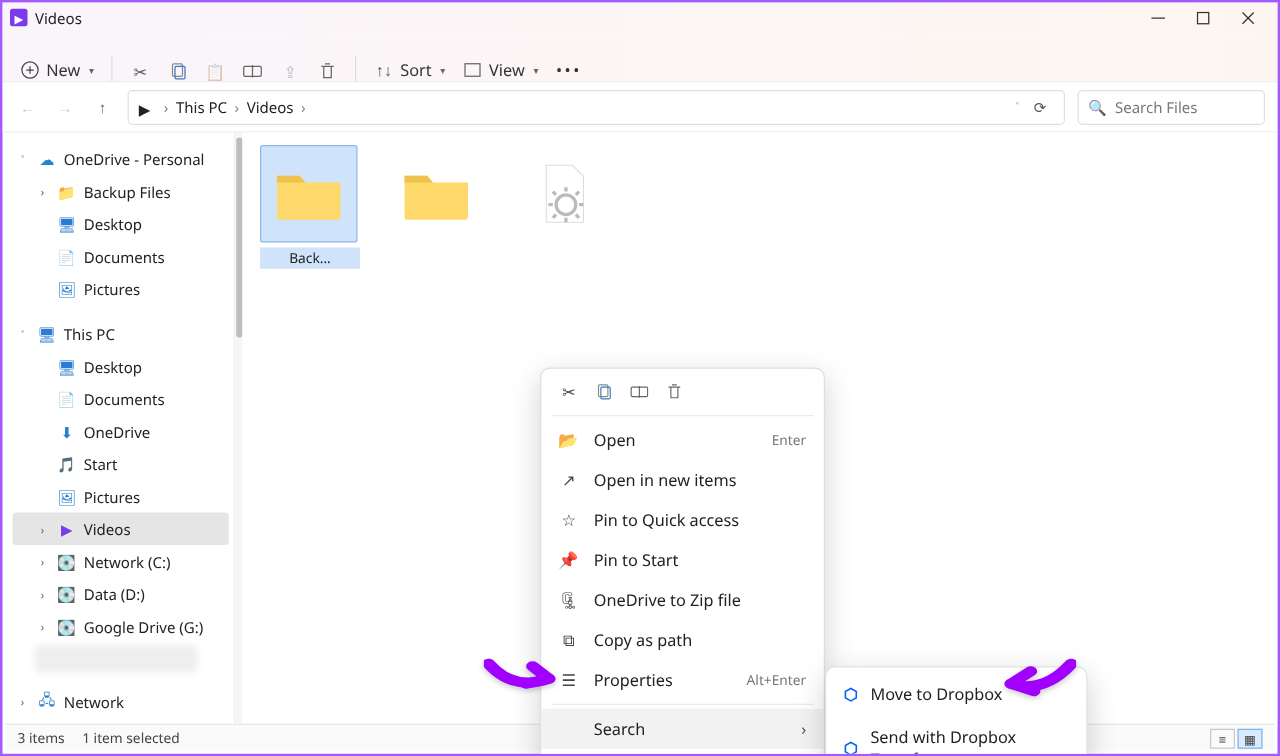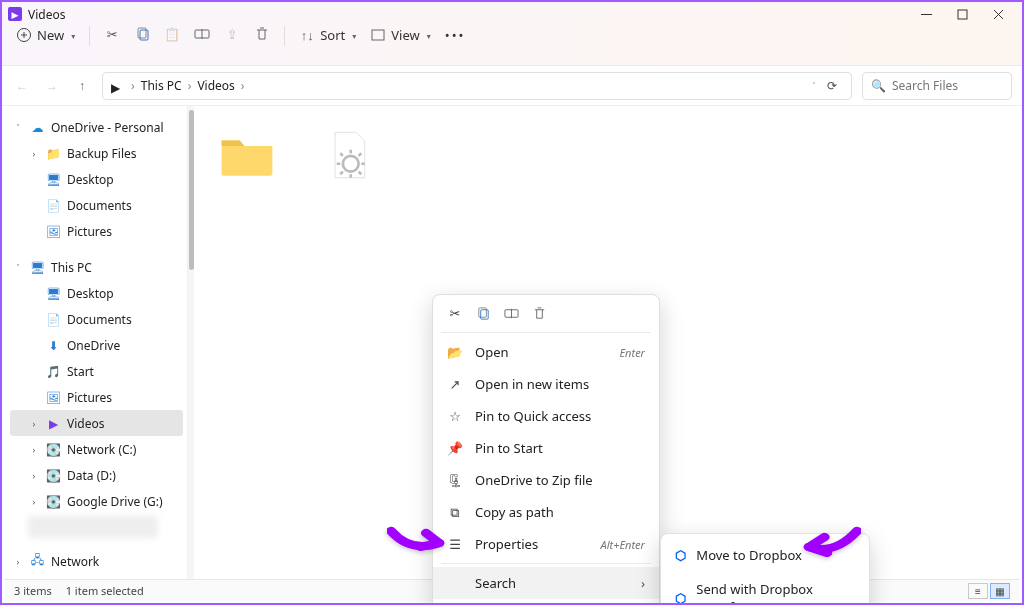--- a/index.html
+++ b/index.html
@@ -7,21 +7,21 @@
 
 
 .titlebar { height: 24px; display: flex; align-items: center; padding: 0 6px; background: linear-gradient(to right,#faf5fb,#fdf6f0); }
 .titlebar .app-icon { width: 14px; height: 14px; background:#7c3aed; border-radius:2px; display:flex;align-items:center;justify-content:center; color:#fff; font-size:9px; margin-right:6px;}
 .titlebar .title { font-size: 12px; }
 .win-controls { margin-left:auto; display:flex; gap:0; }
 .win-btn { width:36px; height:24px; display:flex;align-items:center;justify-content:center; color:#333; }
 .win-btn svg{width:11px;height:11px;}
 
 
-.toolbar { height: 40px; display:flex; align-items:flex-start; padding: 0 14px; gap:14px; background: linear-gradient(to right,#faf5fb,#fdf6f0); border-bottom:1px solid #eee8f2; }
+.toolbar { height: 40px; display:flex; align-items:flex-end; padding: 0 14px; gap:14px; background: linear-gradient(to right,#faf5fb,#fdf6f0); border-bottom:1px solid #eee8f2; }
 .tool-item { display:flex; align-items:center; gap:5px; color:#333; font-size:13px; }
 .tool-item.disabled{ opacity:.35; }
 .tool-sep { width:1px; height:20px; background:#ddd; }
 .tool-icon{ width:16px;height:16px; display:flex;align-items:center;justify-content:center; color:#555;}
 .chev{font-size:8px;color:#666;margin-left:2px;}
 
 
 .navrow { height: 40px; display:flex; align-items:center; padding: 0 10px; gap:10px; border-bottom:1px solid #eee; background:#fff;}
 .nav-btn { width:20px;height:20px;display:flex;align-items:center;justify-content:center;color:#666;}
 .nav-btn.disabled{opacity:.35;}
@@ -51,21 +51,21 @@
 .thumb { width:78px; height:78px; display:flex;align-items:center;justify-content:center; border-radius:2px;}
 .folder-icon svg{width:58px;height:48px;}
 .file .label{ display:block; margin-top:4px; padding:1px 2px;}
 .file.selected .label{ background:#cfe4fb;}
 
 
 .ctxmenu { position:absolute; left:238px; top:188px; width:228px; background:#fff; border:1px solid #dedede; border-radius:8px; box-shadow:0 8px 24px rgba(0,0,0,.18); padding:4px 0; font-size:13px; z-index:100;}
 .ctx-toolbar{ display:flex; gap:12px; padding:6px 14px 8px; }
 .ctx-row{ display:flex; align-items:center; gap:12px; padding:7px 14px; position:relative;}
 .ctx-row:hover,.ctx-row.hover{ background:#f2f2f2;}
-.ctx-row .hint{ margin-left:auto; color:#777; font-size:11px;font-style:italic;}
+.ctx-row .hint{ margin-left:auto; color:#777; font-size:11px;}
 .ctx-row .sub{ margin-left:auto; color:#555;}
 .ctx-sep{ height:1px; background:#eaeaea; margin:3px 8px;}
 .ctx-icon{width:16px;height:16px;display:flex;align-items:center;justify-content:center;color:#444;}
 .ctx-icon svg{width:15px;height:15px;}
 
 .submenu{ position:absolute; left:466px; top:427px; width:210px; background:#fff; border:1px solid #e2e2e2; border-radius:8px; box-shadow:0 8px 24px rgba(0,0,0,.18); padding:4px 0; font-size:13px; z-index:101;}
 .sub-row{display:flex;align-items:center;gap:10px;padding:8px 14px;}
 .dropbox-glyph{color:#0061fe;font-weight:bold;}
 
 
@@ -275,20 +275,29 @@
         <span>Network</span>
       </div>
   </div>
 
   <div class="divider-scroll">
       <div class="thumb"></div>
     </div>
 
   <div class="content">
     <div class="file-grid">
+      <div class="file selected">
+        <div class="thumb folder-icon">
+            <svg viewBox="0 0 64 52">
+              <path d="M4 10h20l5 6h31v30a3 3 0 0 1-3 3H7a3 3 0 0 1-3-3z" fill="#ffd86b"></path>
+              <path d="M4 10h20l5 6H4z" fill="#eec24b"></path>
+            </svg>
+          </div>
+        <span class="label">Back...</span>
+      </div>
       <div class="file">
         <div class="thumb folder-icon">
             <svg viewBox="0 0 64 52">
               <path d="M4 10h20l5 6h31v30a3 3 0 0 1-3 3H7a3 3 0 0 1-3-3z" fill="#ffd86b"></path>
               <path d="M4 10h20l5 6H4z" fill="#eec24b"></path>
             </svg>
           </div>
       </div>
       <div class="file">
         <div class="thumb">

